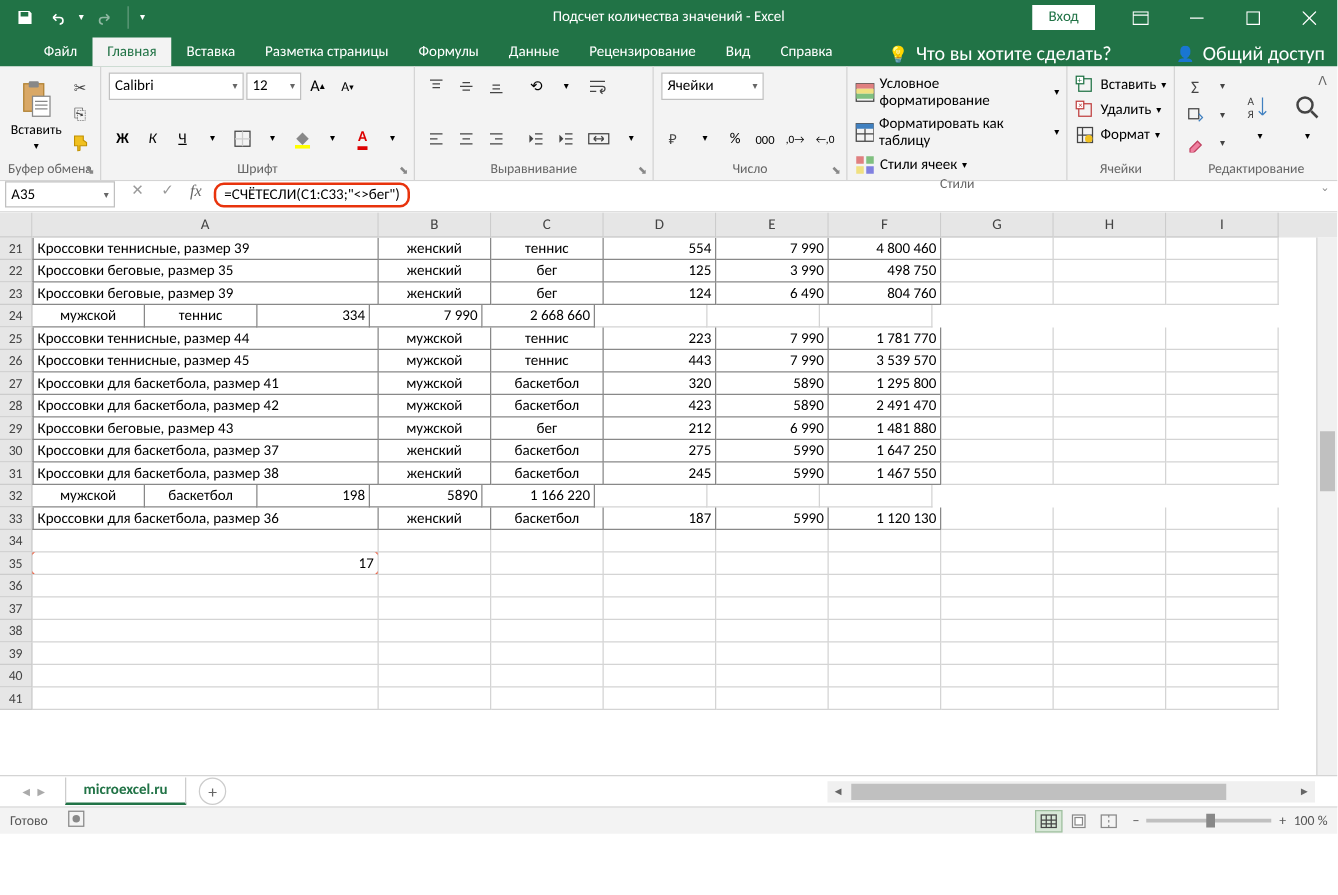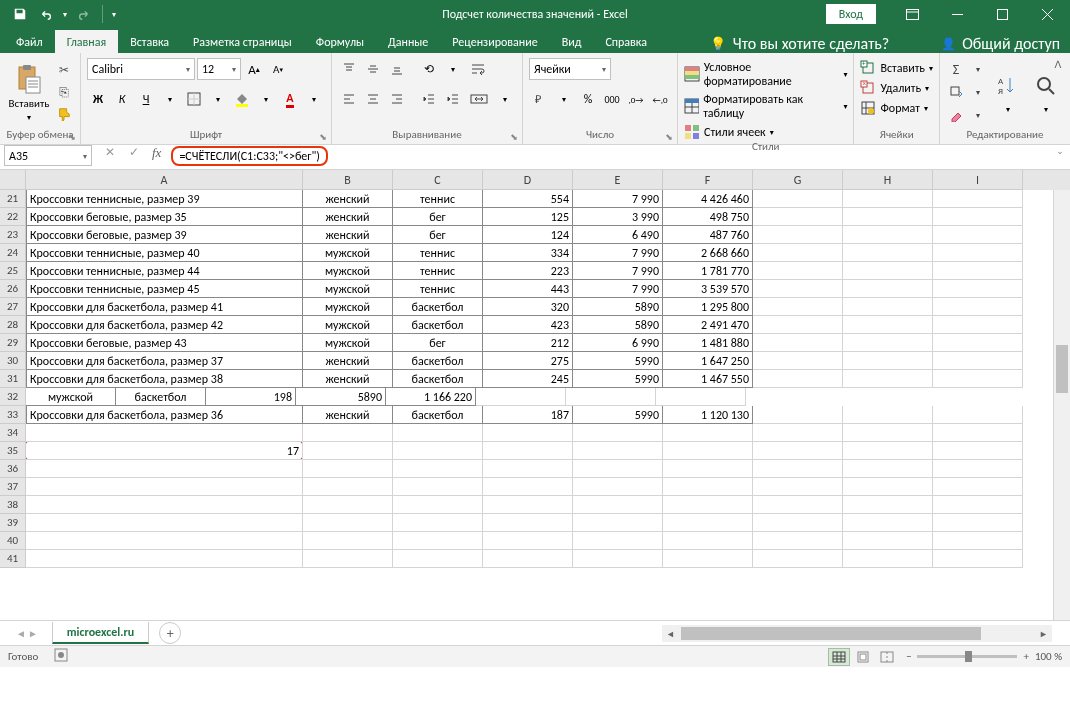--- a/index.html
+++ b/index.html
@@ -5,35 +5,35 @@
 *{box-sizing:border-box;margin:0;padding:0;font-family:'Segoe UI',Calibri,sans-serif;user-select:none}
 body{background:#fff;width:1070px;height:716px;overflow:hidden;font-size:12px;position:relative}
 .titlebar{height:28px;background:#217346;display:flex;align-items:center;color:#fff;position:relative}
 .qat{display:flex;align-items:center;padding-left:8px;gap:2px}
 .qat-btn{width:24px;height:24px;display:flex;align-items:center;justify-content:center;color:#fff;font-size:13px}
 .qat-sep{width:1px;height:18px;background:rgba(255,255,255,0.3);margin:0 4px}
 .title-center{position:absolute;left:50%;transform:translateX(-50%);font-size:12px;color:#fff}
 .title-right{margin-left:auto;display:flex;align-items:center}
 .login-btn{background:#fff;color:#217346;padding:2px 12px;font-size:12px;margin-right:14px;border:1px solid #fff}
 .win-btn{width:45px;height:28px;display:flex;align-items:center;justify-content:center;color:#fff;font-size:11px}
-.tabs{height:25px;background:#217346;display:flex;align-items:flex-end;padding-left:4px;color:#fff;position:relative}
+.tabs{height:25px;background:#217346;display:flex;align-items:flex-end;padding-left:23px;color:#fff;position:relative}
 .tab{padding:5px 12px 4px;font-size:12px;color:#fff;cursor:pointer}
 .tab.active{background:#f3f3f3;color:#217346}
 .tab-right{margin-left:auto;display:flex;align-items:center;padding-right:10px;gap:6px}
 .tab-right .ttxt{font-size:16px}
 .ribbon{height:92px;background:#f3f3f3;border-bottom:1px solid #d4d4d4;display:flex}
 .rgroup{border-right:1px solid #d4d4d4;padding:3px 6px 1px;display:flex;flex-direction:column;justify-content:space-between}
 .rgroup-label{text-align:center;font-size:11px;color:#666;padding-bottom:2px}
 .rgroup-body{display:flex;gap:2px;flex:1}
 .big-btn{display:flex;flex-direction:column;align-items:center;justify-content:center;width:46px;gap:2px}
 .big-btn .ico{width:32px;height:32px;display:flex;align-items:center;justify-content:center;font-size:20px}
 .big-btn .lbl{font-size:11px}
 .mini-col{display:flex;flex-direction:column;gap:2px;justify-content:center}
 .mini-btn{width:20px;height:20px;display:flex;align-items:center;justify-content:center;font-size:12px;color:#444}
-.font-box{display:flex;flex-direction:column;gap:8px;padding-top:2px}
+.font-box{display:flex;flex-direction:column;gap:20px;padding-top:2px}
 .font-row{display:flex;gap:2px;align-items:center}
 .combo{border:1px solid #c0c0c0;background:#fff;height:22px;display:flex;align-items:center;padding:0 4px;font-size:12px}
 .combo .arr{margin-left:auto;font-size:8px;color:#666}
 .fmt-btn{width:22px;height:22px;display:flex;align-items:center;justify-content:center;border:1px solid transparent}
 .namebox-row{height:25px;background:#fff;border-bottom:1px solid #d4d4d4;display:flex;align-items:flex-start}
 .namebox{width:88px;border:1px solid #c0c0c0;height:21px;margin-left:4px;display:flex;align-items:center;padding:0 4px;font-size:12px;background:#fff}
 .namebox .arr{margin-left:auto;font-size:8px;color:#666}
 .fx-btns{display:flex;gap:4px;padding:0 8px;color:#999}
 .fx-btn{width:20px;display:flex;align-items:center;justify-content:center;font-size:12px}
 .fx-label{font-style:italic;font-family:'Times New Roman';font-size:13px;color:#666;margin-right:6px}
@@ -462,21 +462,21 @@
       <div class="col-h" style="width:90px">I</div>
     </div>
   <div class="grid-body" id="gridbody">
       <div class="row">
         <div class="row-h">21</div>
         <div class="cell br bl" style="width:277px">Кроссовки теннисные, размер 39</div>
         <div class="cell br ctr" style="width:90px">женский</div>
         <div class="cell br ctr" style="width:90px">теннис</div>
         <div class="cell br rt" style="width:90px">554</div>
         <div class="cell br rt" style="width:90px">7 990</div>
-        <div class="cell br rt" style="width:90px">4 426 460</div>
+        <div class="cell br rt" style="width:90px">4 800 460</div>
         <div class="cell" style="width:90px"></div>
         <div class="cell" style="width:90px"></div>
         <div class="cell" style="width:90px"></div>
       </div>
       <div class="row">
         <div class="row-h">22</div>
         <div class="cell br bl" style="width:277px">Кроссовки беговые, размер 35</div>
         <div class="cell br ctr" style="width:90px">женский</div>
         <div class="cell br ctr" style="width:90px">бег</div>
         <div class="cell br rt" style="width:90px">125</div>
@@ -486,28 +486,27 @@
         <div class="cell" style="width:90px"></div>
         <div class="cell" style="width:90px"></div>
       </div>
       <div class="row">
         <div class="row-h">23</div>
         <div class="cell br bl" style="width:277px">Кроссовки беговые, размер 39</div>
         <div class="cell br ctr" style="width:90px">женский</div>
         <div class="cell br ctr" style="width:90px">бег</div>
         <div class="cell br rt" style="width:90px">124</div>
         <div class="cell br rt" style="width:90px">6 490</div>
-        <div class="cell br rt" style="width:90px">487 760</div>
+        <div class="cell br rt" style="width:90px">804 760</div>
         <div class="cell" style="width:90px"></div>
         <div class="cell" style="width:90px"></div>
         <div class="cell" style="width:90px"></div>
       </div>
       <div class="row">
         <div class="row-h">24</div>
-        <div class="cell br bl" style="width:277px">Кроссовки теннисные, размер 40</div>
         <div class="cell br ctr" style="width:90px">мужской</div>
         <div class="cell br ctr" style="width:90px">теннис</div>
         <div class="cell br rt" style="width:90px">334</div>
         <div class="cell br rt" style="width:90px">7 990</div>
         <div class="cell br rt" style="width:90px">2 668 660</div>
         <div class="cell" style="width:90px"></div>
         <div class="cell" style="width:90px"></div>
         <div class="cell" style="width:90px"></div>
       </div>
       <div class="row">

